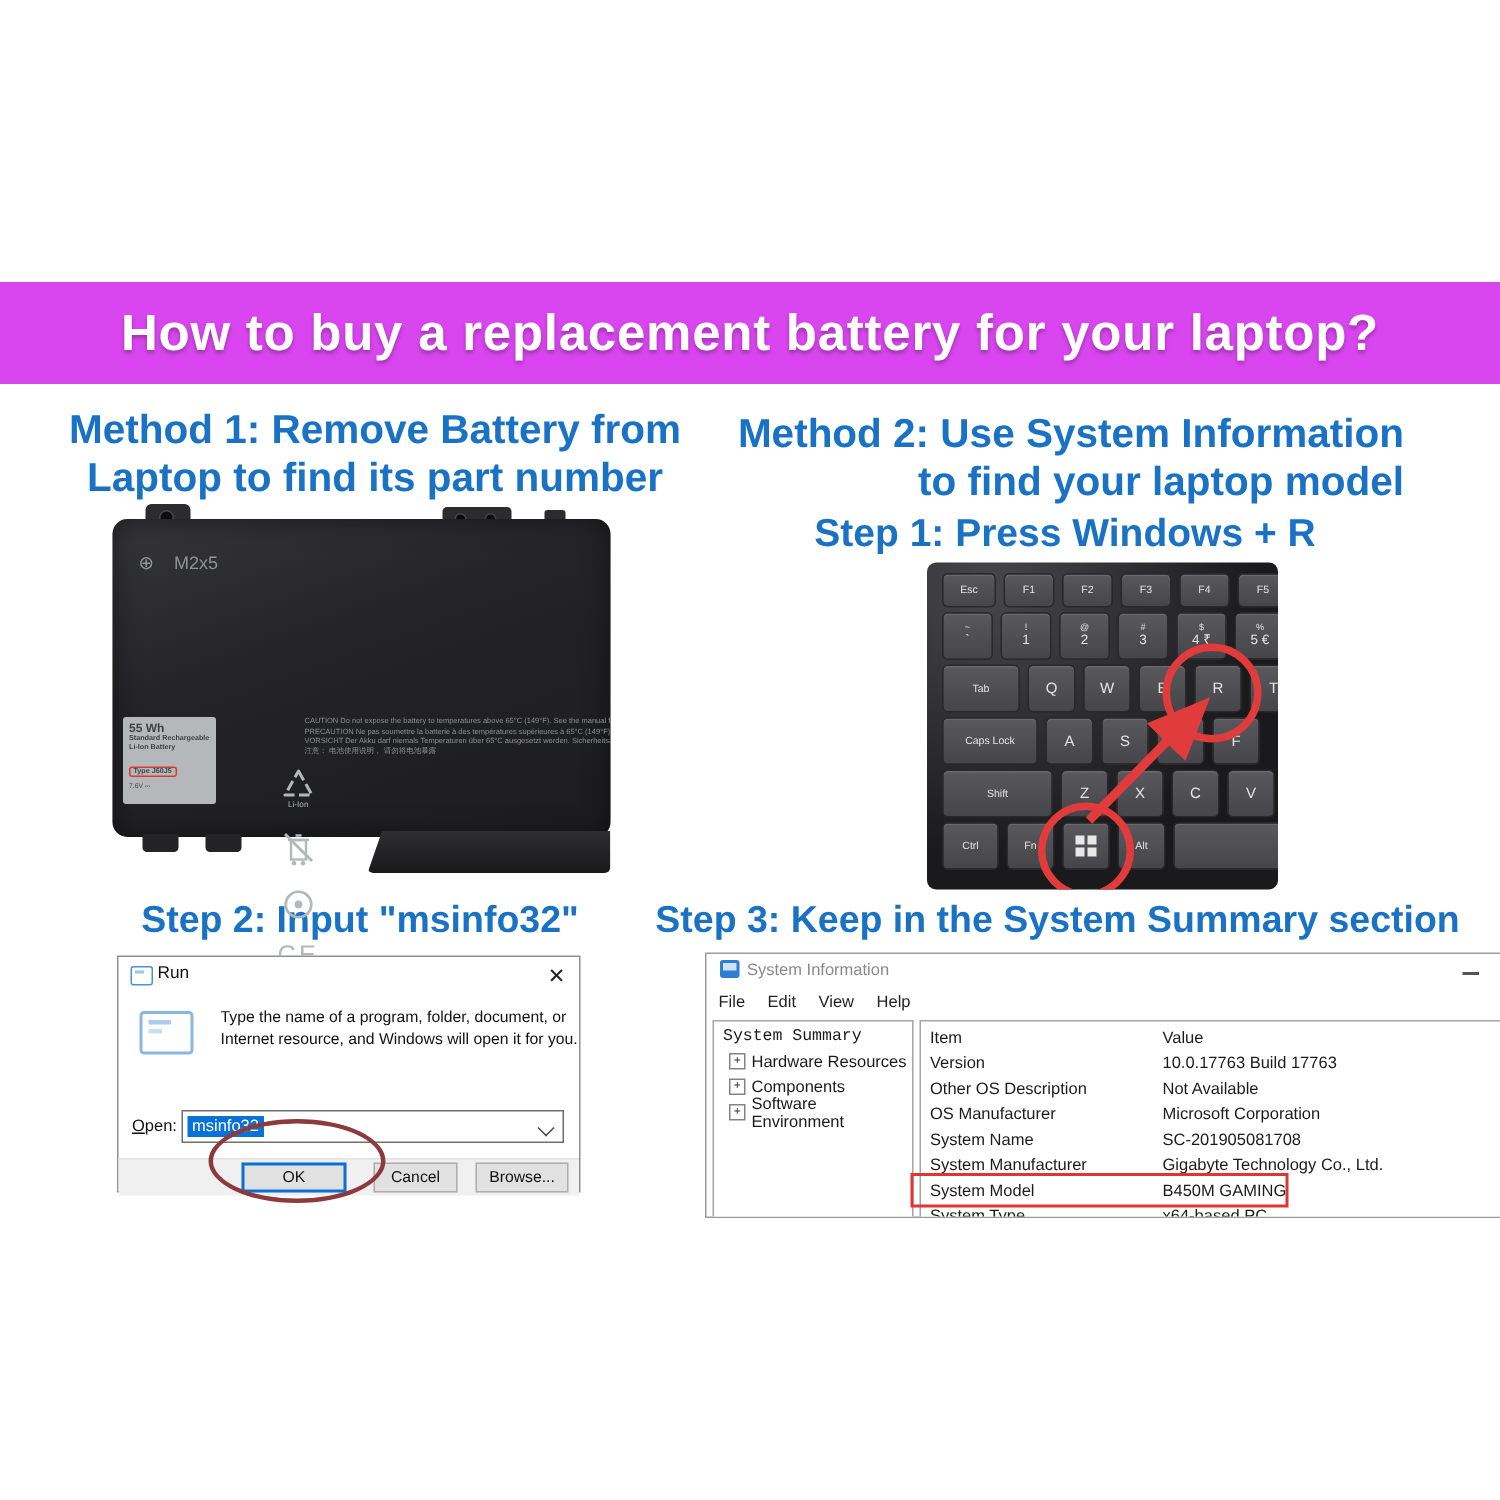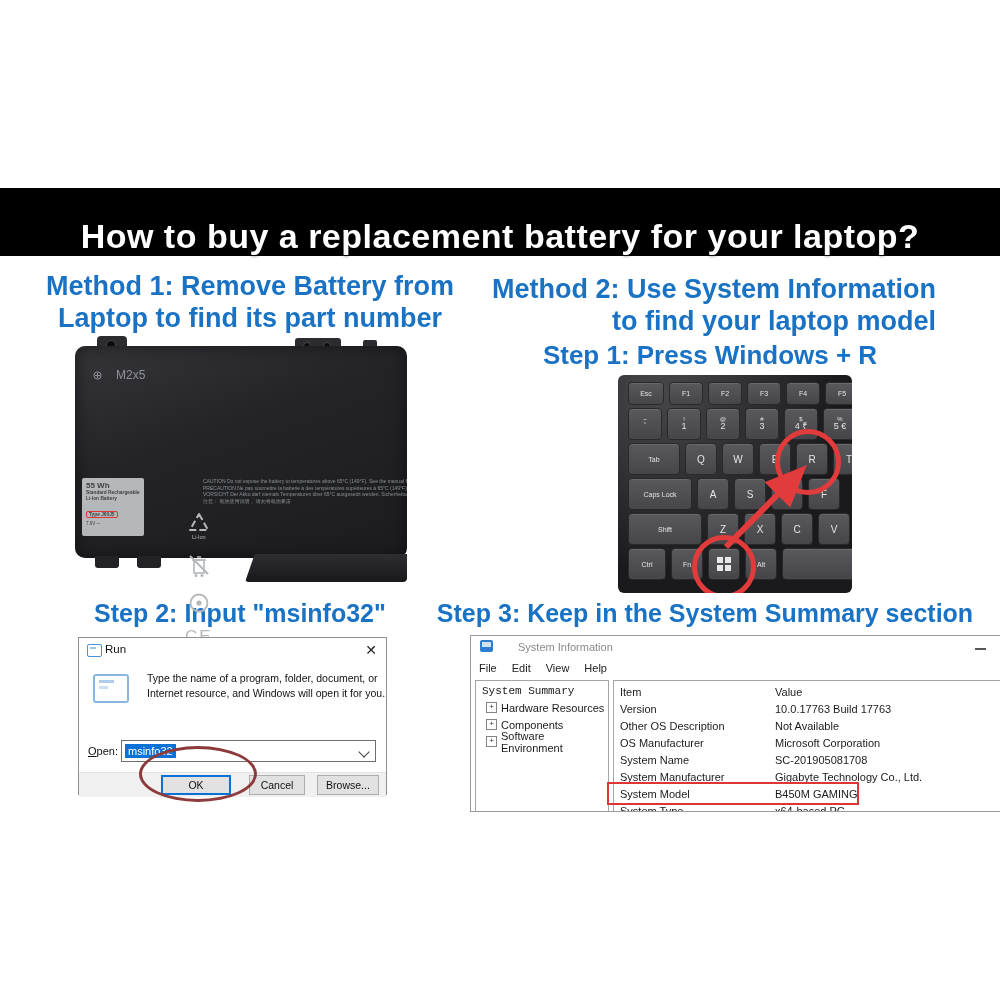--- a/index.html
+++ b/index.html
@@ -1,21 +1,21 @@
 <!DOCTYPE html>
 <html><head>
 <meta charset="utf-8">
 <style>
   html,body{margin:0;padding:0;background:#fff;}
   .canvas{position:relative;width:1000px;height:1000px;background:#ffffff;overflow:hidden;
           font-family:"Liberation Sans", sans-serif;}
 
   
-  .banner{position:absolute;left:0;top:188px;width:1000px;height:68px;background:#000000;
-          display:flex;align-items:flex-end;justify-content:center;}
+  .banner{position:absolute;left:0;top:188px;width:1000px;height:68px;background:#d946ef;
+          display:flex;align-items:center;justify-content:center;}
   .banner span{color:#ffffff;font-size:34px;font-weight:bold;letter-spacing:.5px;
           text-shadow:0 2px 3px rgba(0,0,0,.28);}
 
   
   .h-blue{position:absolute;color:#1a72c4;font-weight:bold;line-height:1.18;}
   .m1h{left:30px;top:271px;width:440px;font-size:27px;text-align:center;}
   .m2h{left:478px;top:274px;width:458px;font-size:27px;text-align:right;padding-right:4px;}
   .s1h{left:500px;top:340px;width:420px;font-size:26px;text-align:center;}
   .s2h{left:40px;top:599px;width:400px;font-size:25px;text-align:center;}
   .s3h{left:425px;top:599px;width:560px;font-size:25px;text-align:center;}
@@ -99,21 +99,21 @@
   .btn-ok{left:82px;width:70px;border:2px solid #0a72d6;z-index:2;}
   .btn-cancel{left:170px;width:56px;}
   .btn-browse{left:238px;width:62px;}
   .ok-ellipse{position:absolute;left:60px;top:108px;width:112px;height:50px;border:3px solid #8d3a3c;
               border-radius:50%;z-index:5;}
 
   
   .si{position:absolute;left:470px;top:635px;width:531px;height:177px;background:#ffffff;
       border:1px solid #9b9b9b;box-sizing:border-box;overflow:hidden;}
   .si-titlebar{position:absolute;left:0;top:0;width:100%;height:22px;}
-  .si-title{position:absolute;left:27px;top:5px;font-size:11px;color:#8a8a8a;margin-left:20px;}
+  .si-title{position:absolute;left:27px;top:5px;font-size:11px;color:#8a8a8a;}
   .si-appicon{position:absolute;left:9px;top:4px;width:13px;height:12px;background:#2d7dd2;border-radius:2px;}
   .si-appicon:after{content:"";position:absolute;left:2px;top:2px;width:9px;height:5px;background:#cfe3f7;}
   .si-min{position:absolute;right:14px;top:12px;width:11px;height:2px;background:#555;}
   .si-menu{position:absolute;left:8px;top:26px;font-size:11px;color:#222;}
   .si-menu span{margin-right:15px;}
   .si-left{position:absolute;left:4px;top:44px;width:134px;height:140px;border:1px solid #a5a5a5;
            box-sizing:border-box;padding-top:3px;background:#fff;}
   .si-tree-root{font-size:11px;color:#1a1a1a;padding:1px 0 2px 6px;font-family:Liberation Mono, monospace;}
   .si-tree-item{font-size:11px;color:#1a1a1a;padding:1px 0 1px 10px;display:flex;align-items:center;height:15px;}
   .si-exp{width:9px;height:9px;border:1px solid #848484;font-size:8px;line-height:7px;text-align:center;

